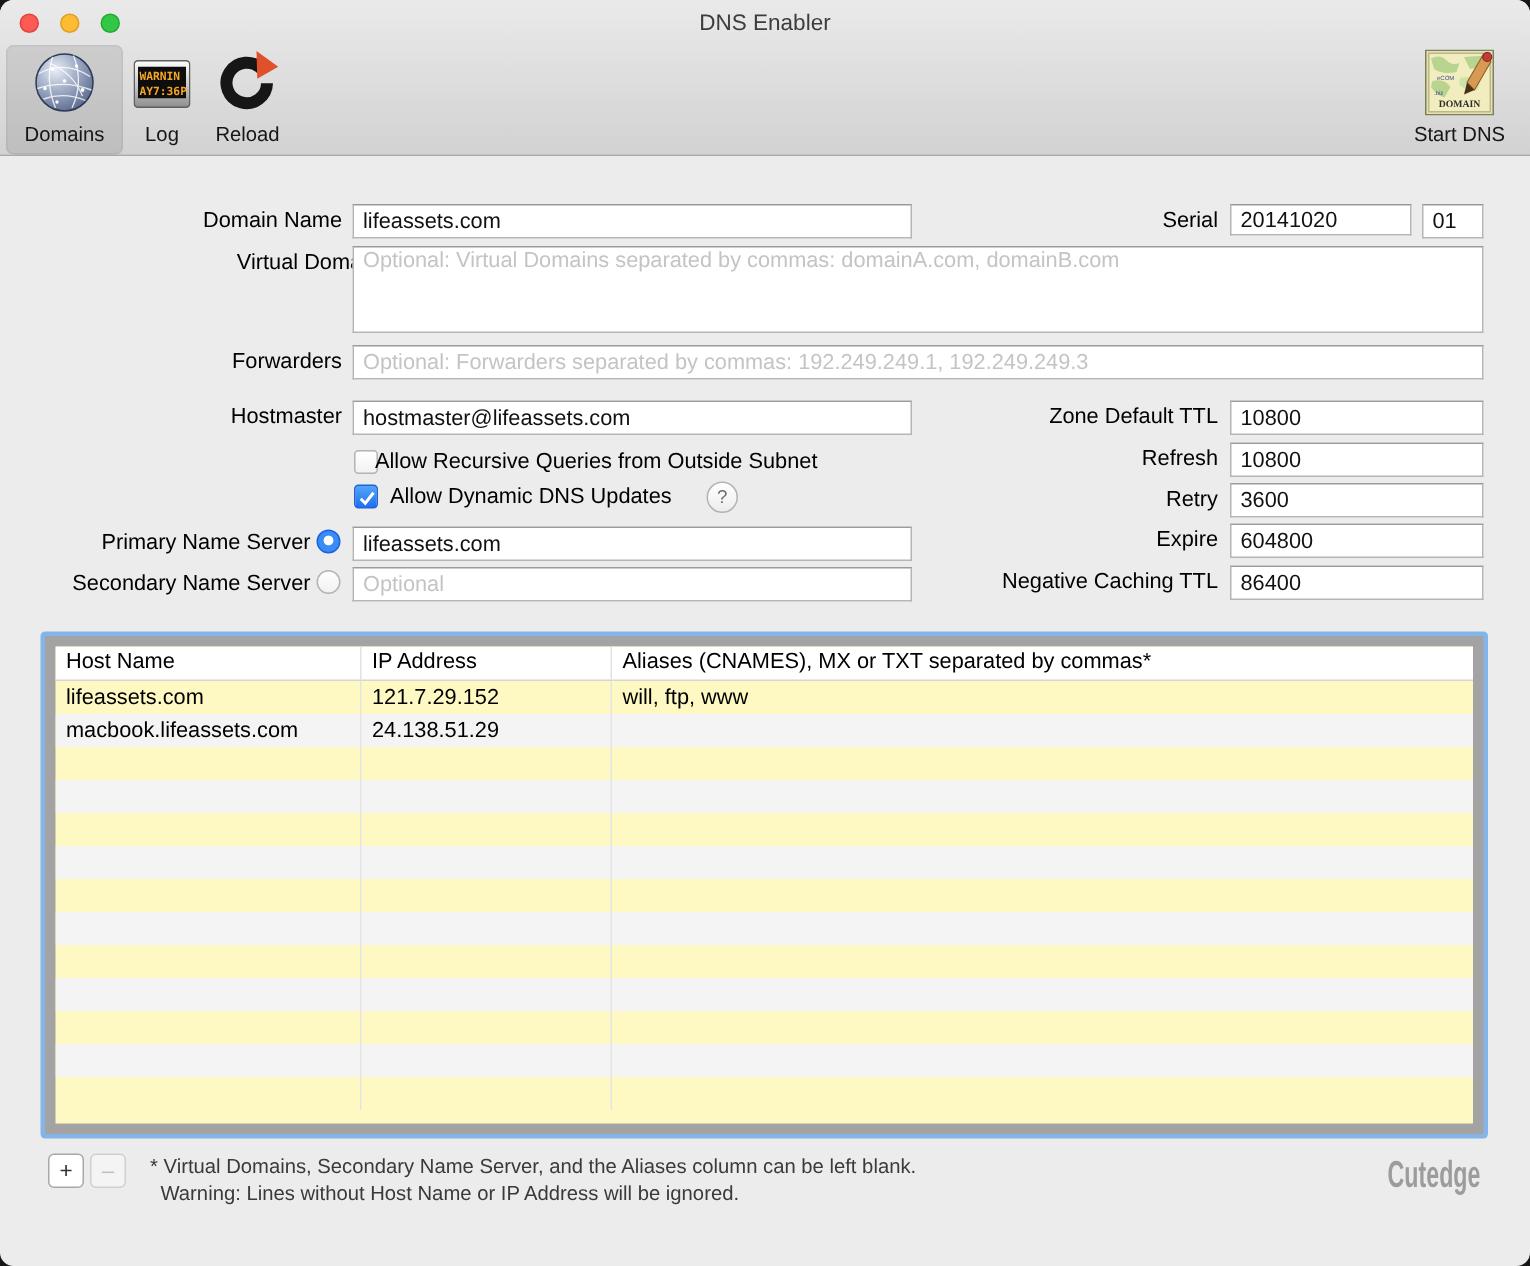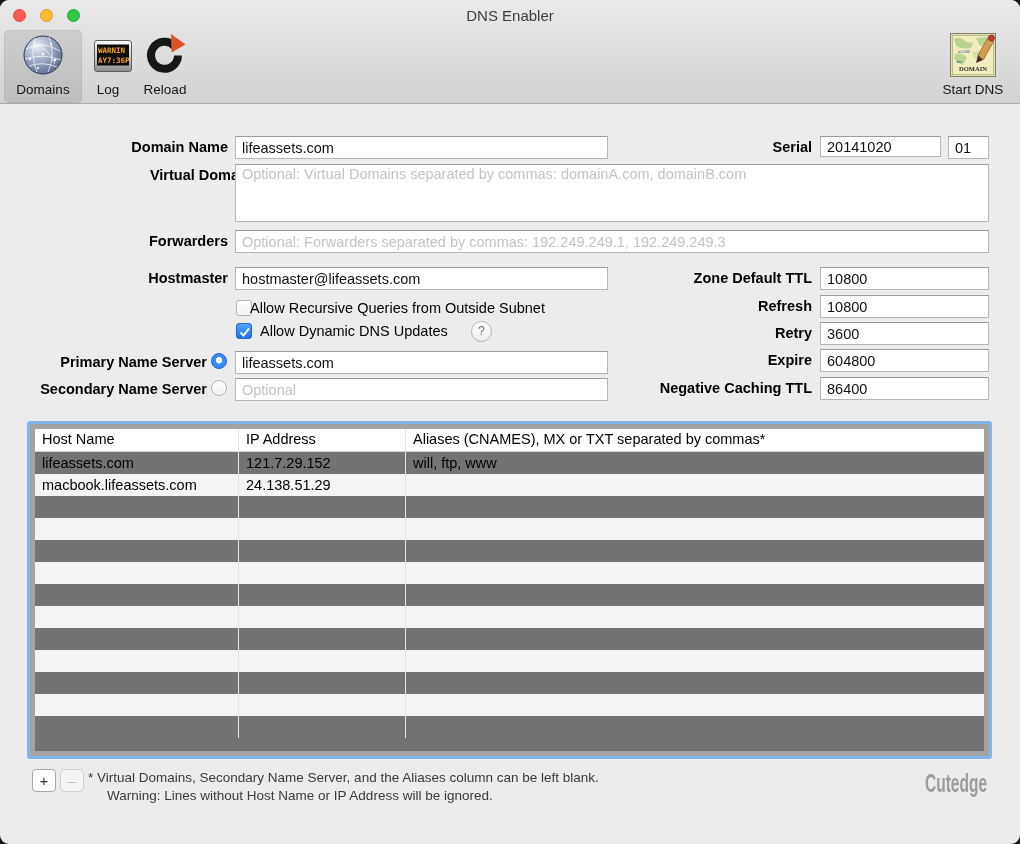--- a/index.html
+++ b/index.html
@@ -13,57 +13,57 @@
   #tl-close{left:13px;background:#fc5b53;border:1px solid #df4440;}
   #tl-min{left:40px;background:#fdbc32;border:1px solid #de9f26;}
   #tl-zoom{left:67px;background:#33c748;border:1px solid #24a935;}
   #win-title{position:absolute;top:7px;left:0;width:100%;text-align:center;font-size:15px;color:#3c3c3c;}
 
   .tbtn{position:absolute;top:30px;height:73px;text-align:center;}
   .tbtn .ticon{display:block;margin:3px auto 0;}
   .tbtn .tlabel{position:absolute;bottom:6px;left:0;width:100%;font-size:13.5px;color:#161616;}
   #btn-domains{left:4px;width:78px;background:rgba(0,0,0,0.095);border-radius:5px;box-shadow:inset 0 0 0 1px rgba(0,0,0,0.05);}
   #btn-log{left:84px;width:48px;}
-  #btn-log .ticon{margin-top:10px;text-align:right;}
+  #btn-log .ticon{margin-top:10px;}
   #btn-reload{left:134px;width:62px;}
   #btn-start{left:932px;width:82px;}
 
   
   .flabel{position:absolute;font-size:14.5px;color:#000;white-space:nowrap;line-height:17px;}
-  .ra{text-align:right;font-weight:bold;}
+  .ra{text-align:right;}
   input.fld, textarea.fld{position:absolute;box-sizing:border-box;border:1px solid #b5b5b5;border-top-color:#9b9b9b;
       background:#fff;font-family:"Liberation Sans","DejaVu Sans",sans-serif;font-size:14.5px;color:#111;
       padding:1px 6px;border-radius:0;outline:none;resize:none;}
   input.fld::placeholder, textarea.fld::placeholder{color:#c4c4c4;opacity:1;}
   .cb{position:absolute;width:16px;height:16px;box-sizing:border-box;border-radius:3px;}
   .cb.off{background:linear-gradient(#fff,#f2f2f2);border:1px solid #b4b4b4;}
   .cb.on{background:linear-gradient(#54a5fa,#1f6ff2);border:1px solid #1c63d8;}
   .radio{position:absolute;width:16px;height:16px;box-sizing:border-box;border-radius:50%;}
   .radio.off{background:linear-gradient(#fff,#f1f1f1);border:1px solid #b4b4b4;}
   .radio.on{background:radial-gradient(circle at 50% 45%,#ffffff 0 3px,#3b8bf6 3.5px 100%);border:1px solid #1c63d8;}
   #help-btn{position:absolute;left:471px;top:321px;width:19px;height:19px;border-radius:50%;background:linear-gradient(#fff,#ededed);
       border:1px solid #b3b3b3;font-size:12.5px;color:#6e6e6e;text-align:center;line-height:18px;}
 
   
-  #hosts-table{position:absolute;left:30px;top:424px;width:959px;height:332px;background:#737373;
-      border:5px solid #a3a3a3;box-sizing:border-box;box-shadow:0 0 0 3px #84b5e8;border-radius:1px;overflow:hidden;}
+  #hosts-table{position:absolute;left:30px;top:424px;width:959px;height:332px;background:#fef9c3;
+      border:7px solid #a3a3a3;box-sizing:border-box;box-shadow:0 0 0 3px #84b5e8;border-radius:1px;overflow:hidden;}
   .thead{display:flex;height:22px;border-bottom:1px solid #d6d6d6;background:#fff;}
   .thead .hcell{font-size:14.5px;color:#000;line-height:21px;padding-left:7px;box-sizing:border-box;border-right:1px solid #e2e2e2;overflow:hidden;white-space:nowrap;}
   .trow{display:flex;height:22px;}
   .trow:nth-child(even){background:#f4f4f5;}
   .tcell{font-size:14.5px;color:#000;line-height:22px;padding-left:7px;box-sizing:border-box;border-right:1px solid #e4e4e4;overflow:hidden;white-space:nowrap;}
   .c-host{width:204px;} .c-ip{width:167px;} .c-alias{flex:1;border-right:none !important;}
 
   
   .mini-btn{position:absolute;top:769px;width:24px;height:23px;box-sizing:border-box;border-radius:4px;
       font-size:15px;text-align:center;line-height:21px;}
   #add-btn{left:32px;background:#fff;border:1px solid #a8a8a8;color:#333;}
   #remove-btn{left:60px;background:rgba(255,255,255,0.45);border:1px solid #cfcfcf;color:#bfbfbf;}
   .note{position:absolute;font-size:13.5px;color:#3a3a3a;white-space:nowrap;}
-  #note1{left:88px;top:770px;} #note2{left:107px;top:788px;}
+  #note1{left:100px;top:770px;} #note2{left:107px;top:788px;}
   #brand{position:absolute;right:33px;top:769px;font-size:25px;font-weight:bold;color:#9c9c9c;
       transform:scaleX(0.62);transform-origin:100% 50%;letter-spacing:0px;}
 </style>
 </head>
 <body>
 
 <div id="window">
 
   <div id="header">
     <div id="tl-close" class="tl"></div>

